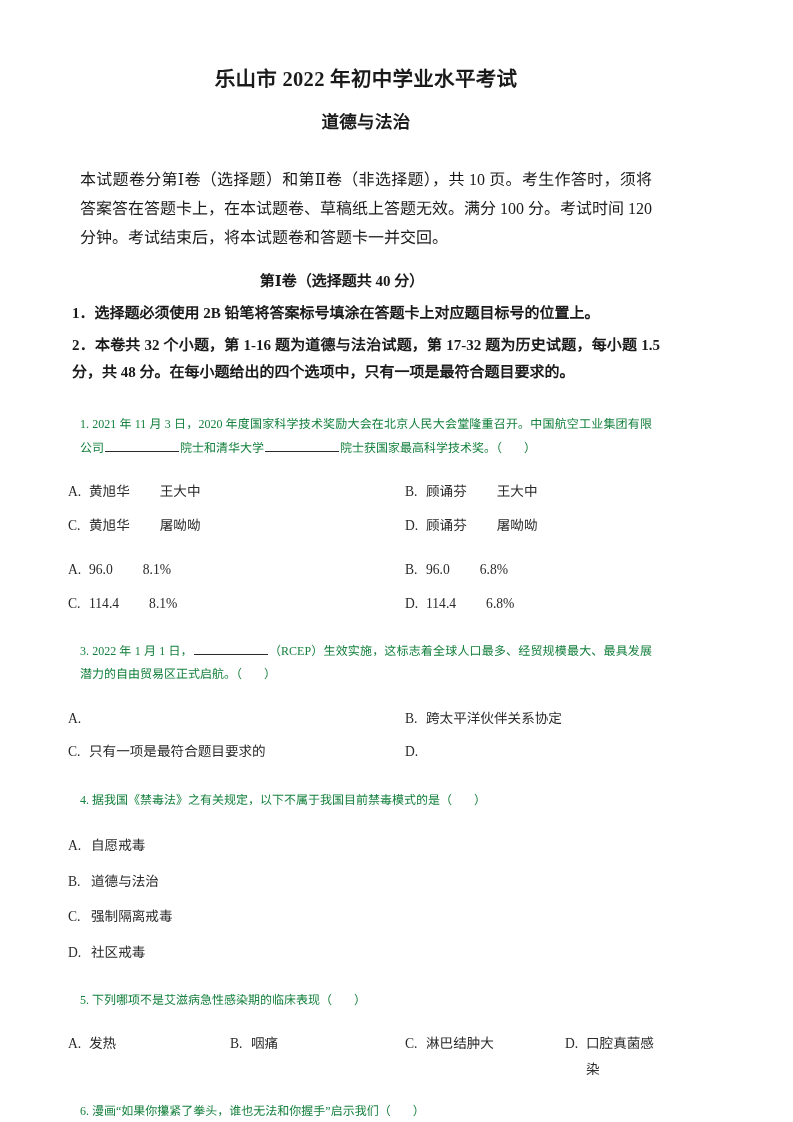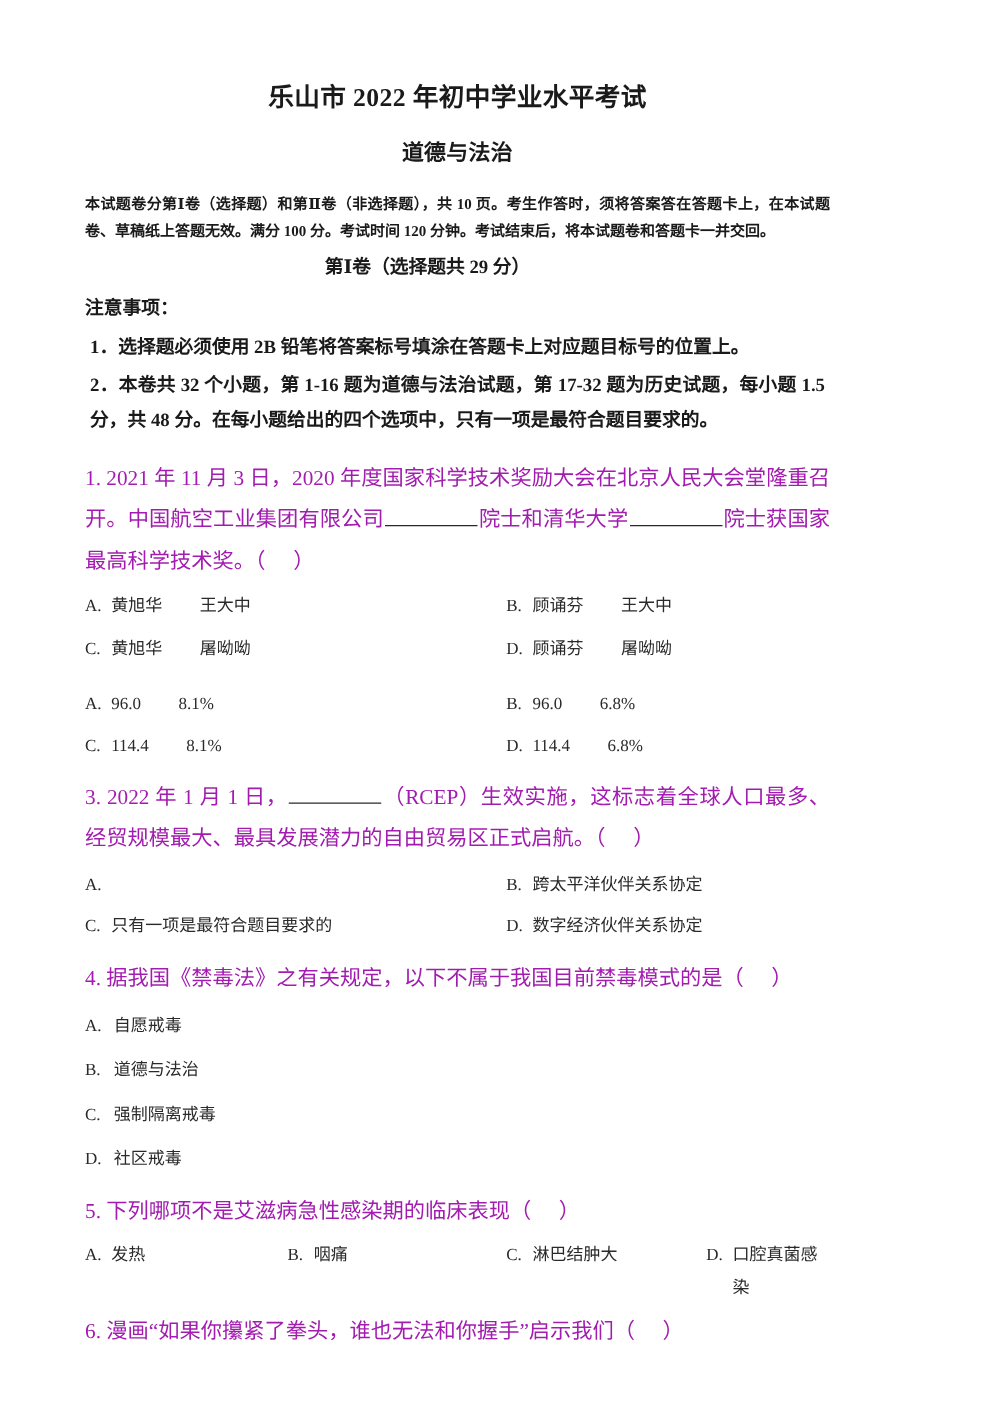--- a/index.html
+++ b/index.html
@@ -49,24 +49,24 @@
     font-size: 15px;
     font-weight: bold;
     margin: 0;
     padding: 5px 0 3px 0;
     padding-right: 48px;
     line-height: 1.6;
   }
 
   
   .intro {
-    font-size: 12px;
-    font-weight: bold;
+    font-size: 16px;
+    font-weight: normal;
     line-height: 1.82;
-    margin: 0;
+    margin: 12px;
     padding-top: 18px;
     text-align: justify;
     text-justify: inter-ideograph;
   }
   .notice-title {
     font-size: 15px;
     font-weight: bold;
     line-height: 1.82;
     margin: 0;
     padding-top: 5px;
@@ -78,26 +78,26 @@
     margin: 4px;
     text-align: justify;
     text-justify: inter-ideograph;
   }
 
   
   .question-block {
     padding-top: 11px;
   }
   .q-stem {
-    font-size: 17px;
+    font-size: 12px;
     line-height: 1.95;
-    margin: 0;
+    margin: 12px;
     text-align: justify;
     text-justify: inter-ideograph;
-    color: #a21caf;
+    color: #15803d;
   }
   .blank-line {
     display: inline-block;
     width: 74px;
     border-bottom: 1px solid #2a2a2a;
     vertical-align: baseline;
     margin: 0 1px;
     height: 0.95em;
   }
   .paren-gap {
@@ -146,23 +146,22 @@
 </head>
 <body>
 
 <div class="page">
 
   <h1 class="doc-title">乐山市 2022 年初中学业水平考试</h1>
   <h2 class="doc-subtitle">道德与法治</h2>
 
   <p class="intro">本试题卷分第Ⅰ卷（选择题）和第Ⅱ卷（非选择题），共 10 页。考生作答时，须将答案答在答题卡上，在本试题卷、草稿纸上答题无效。满分 100 分。考试时间 120 分钟。考试结束后，将本试题卷和答题卡一并交回。</p>
 
-  <p class="section-heading">第Ⅰ卷（选择题共 29 分）</p>
-
-  <p class="notice-title">注意事项：</p>
+  <p class="section-heading">第Ⅰ卷（选择题共 40 分）</p>
+
   <p class="notice-item">1．选择题必须使用 2B 铅笔将答案标号填涂在答题卡上对应题目标号的位置上。</p>
   <p class="notice-item">2．本卷共 32 个小题，第 1-16 题为道德与法治试题，第 17-32 题为历史试题，每小题 1.5 分，共 48 分。在每小题给出的四个选项中，只有一项是最符合题目要求的。</p>
 
   <div class="question-block">
     <p class="q-stem"><span>1.</span> <span>2021 年 11 月 3 日，2020 年度国家科学技术奖励大会在北京人民大会堂隆重召开。中国航空工业集团有限公司</span><span class="blank-line"></span><span>院士和清华大学</span><span class="blank-line"></span><span>院士获国家最高科学技术奖。（</span><span class="paren-gap"></span><span>）</span></p>
     <div class="opts two-col">
       <div class="opt-row">
         <div class="opt">
             <span class="opt-letter">A.</span>
             <span class="opt-text">黄旭华</span>
@@ -230,21 +229,20 @@
             <span class="opt-text">跨太平洋伙伴关系协定</span>
           </div>
       </div>
       <div class="opt-row">
         <div class="opt">
             <span class="opt-letter">C.</span>
             <span class="opt-text">只有一项是最符合题目要求的</span>
           </div>
         <div class="opt">
             <span class="opt-letter">D.</span>
-            <span class="opt-text">数字经济伙伴关系协定</span>
           </div>
       </div>
     </div>
   </div>
 
   <div class="question-block">
     <p class="q-stem"><span>4.</span> <span>据我国《禁毒法》之有关规定，以下不属于我国目前禁毒模式的是（</span><span class="paren-gap"></span><span>）</span></p>
     <div class="opts one-col q4-opts">
       <div class="opt-row">
         <div class="opt">

